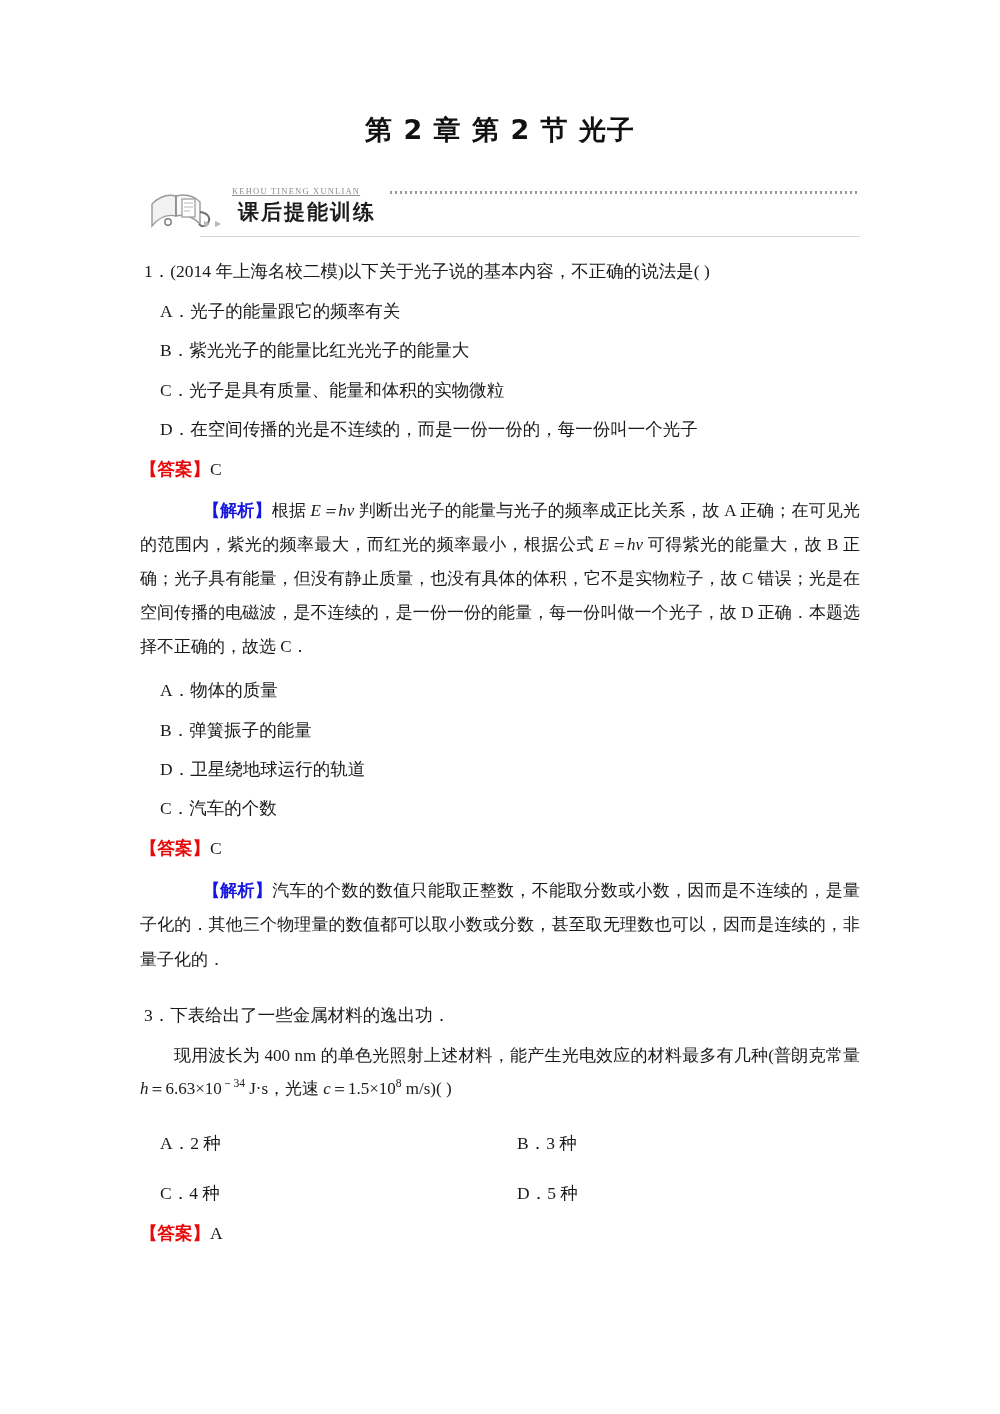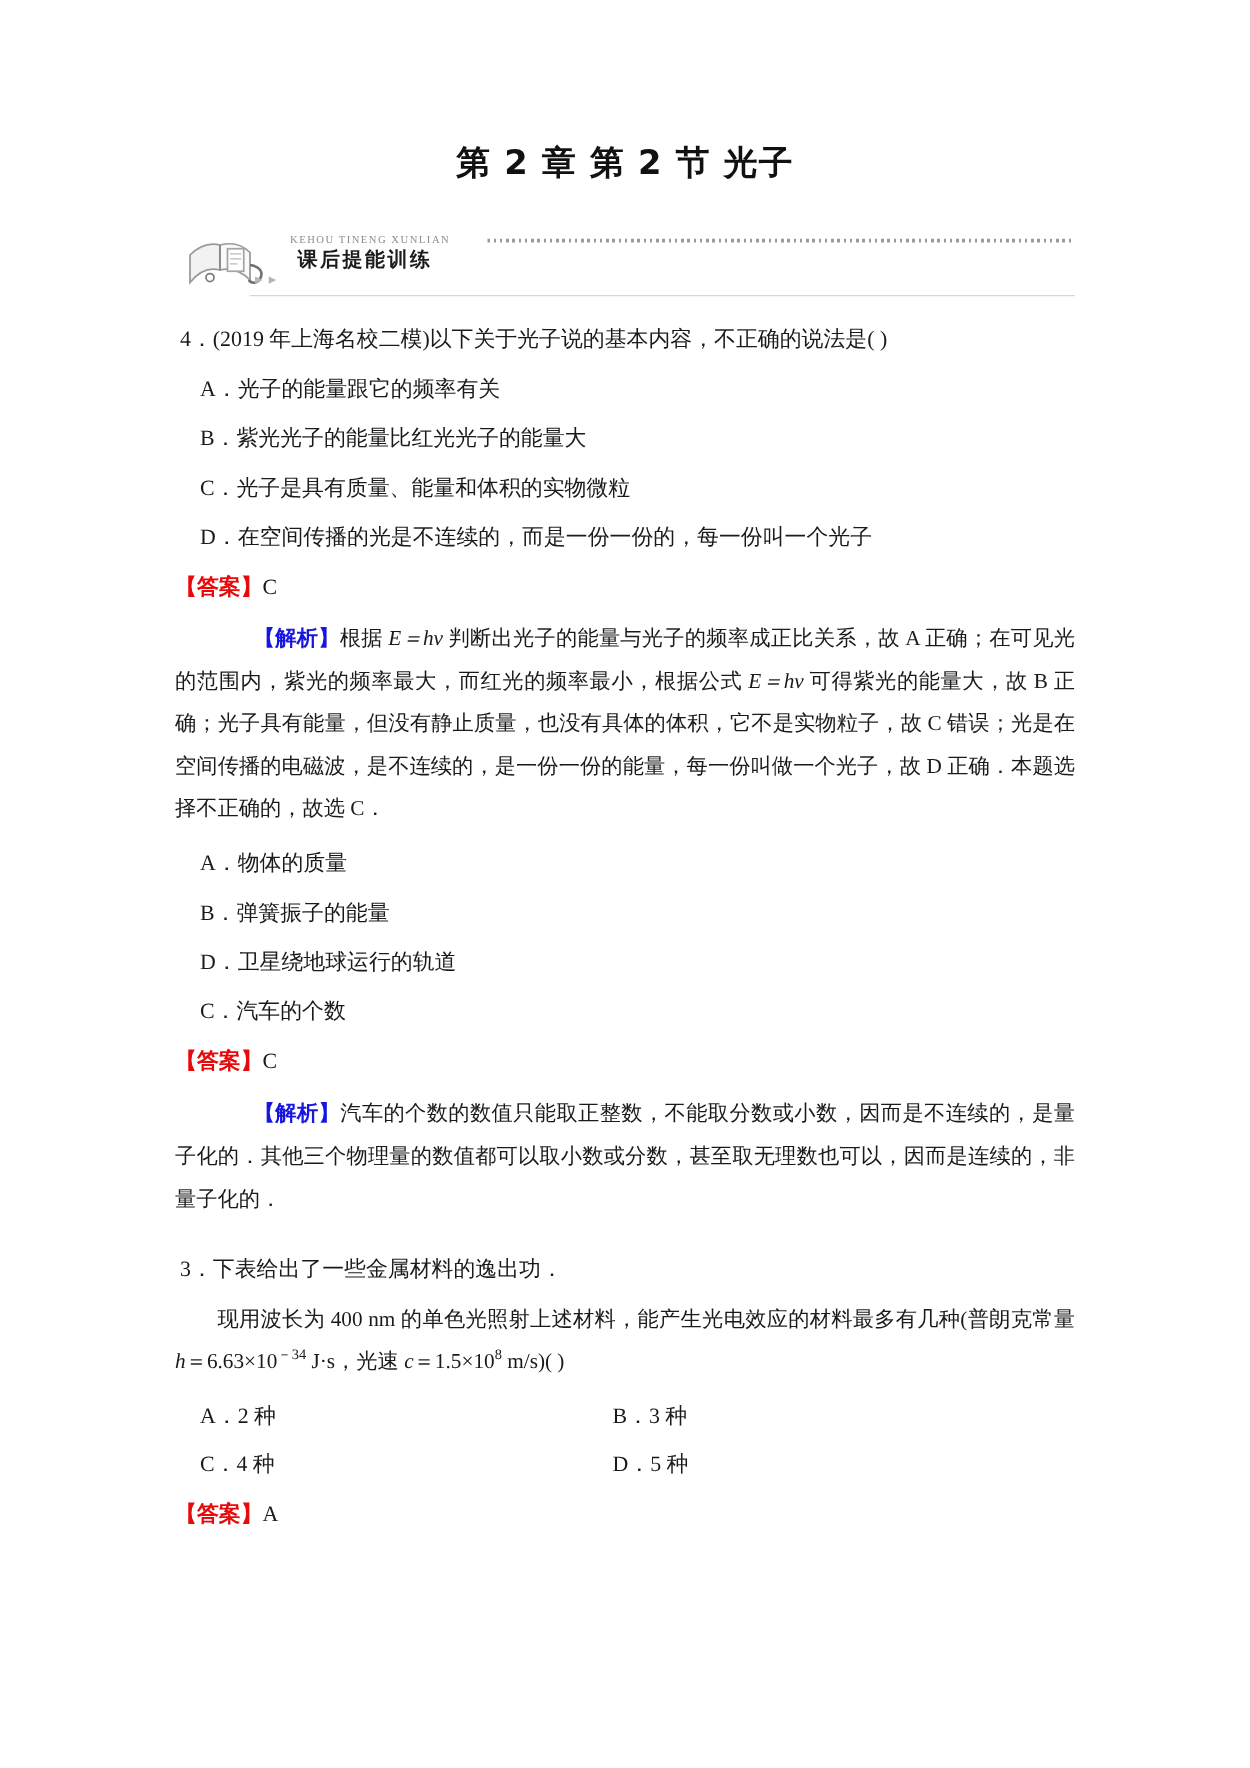--- a/index.html
+++ b/index.html
@@ -50,20 +50,21 @@
   }
   .banner-pinyin {
     position: absolute;
     left: 92px;
     top: 2px;
     font-family: "Liberation Serif", serif;
     font-size: 8.5px;
     letter-spacing: 1.2px;
     color: #8d8d8d;
     white-space: nowrap;
+    text-decoration: underline;
   }
   .banner-dots {
     position: absolute;
     left: 250px;
     right: 0;
     top: 7px;
     height: 3px;
     background-image: repeating-linear-gradient(to right,
         #9a9a9a 0px, #9a9a9a 2px, transparent 2px, transparent 5px);
   }
@@ -74,21 +75,21 @@
     color: #b5b5b5;
     font-size: 12px;
     letter-spacing: 1px;
   }
   .banner-label {
     position: absolute;
     left: 98px;
     top: 14px;
     font-family: "DejaVu Sans", "Liberation Sans", sans-serif;
     font-weight: bold;
-    font-size: 16px;
+    font-size: 21px;
     letter-spacing: 2px;
     color: #1c1c1c;
   }
   .banner-rule {
     position: absolute;
     left: 60px;
     right: 0;
     top: 52px;
     border-top: 1.5px solid #d6d6d6;
   }
@@ -113,22 +114,23 @@
     padding-left: 4px;
   }
   .opt {
     font-size: 17.5px;
     line-height: 1.5;
     margin-top: 13px;
     padding-left: 20px;
   }
   .opt-row {
     display: flex;
-    margin-top: 13px;
+    margin-top: 24px;
     padding-left: 20px;
+    gap: 27px;
   }
   .opt-row > span:first-child { width: 330px; }
   .opt-row span {
     font-size: 17.5px;
     line-height: 1.5;
   }
   .ans-line {
     font-size: 17.5px;
     margin-top: 14px;
     line-height: 1.5;
@@ -219,21 +221,21 @@
       </svg>
     </span>
     <span class="banner-pinyin">KEHOU TINENG XUNLIAN</span>
     <span class="banner-dots"></span>
     <span class="banner-arrows">▸ ▸</span>
     <span class="banner-label">课后提能训练</span>
     <span class="banner-rule"></span>
   </div>
 
 
-  <div class="q-stem">4．(2019 年上海名校二模)以下关于光子说的基本内容，不正确的说法是(          )</div>
+  <div class="q-stem">1．(2014 年上海名校二模)以下关于光子说的基本内容，不正确的说法是(          )</div>
   <div class="opt">A．光子的能量跟它的频率有关</div>
   <div class="opt">B．紫光光子的能量比红光光子的能量大</div>
   <div class="opt">C．光子是具有质量、能量和体积的实物微粒</div>
   <div class="opt">D．在空间传播的光是不连续的，而是一份一份的，每一份叫一个光子</div>
 
   <div class="ans-line">
     <span class="tag-answer">【答案】</span><span>C</span>
   </div>
 
   <div class="explain">

